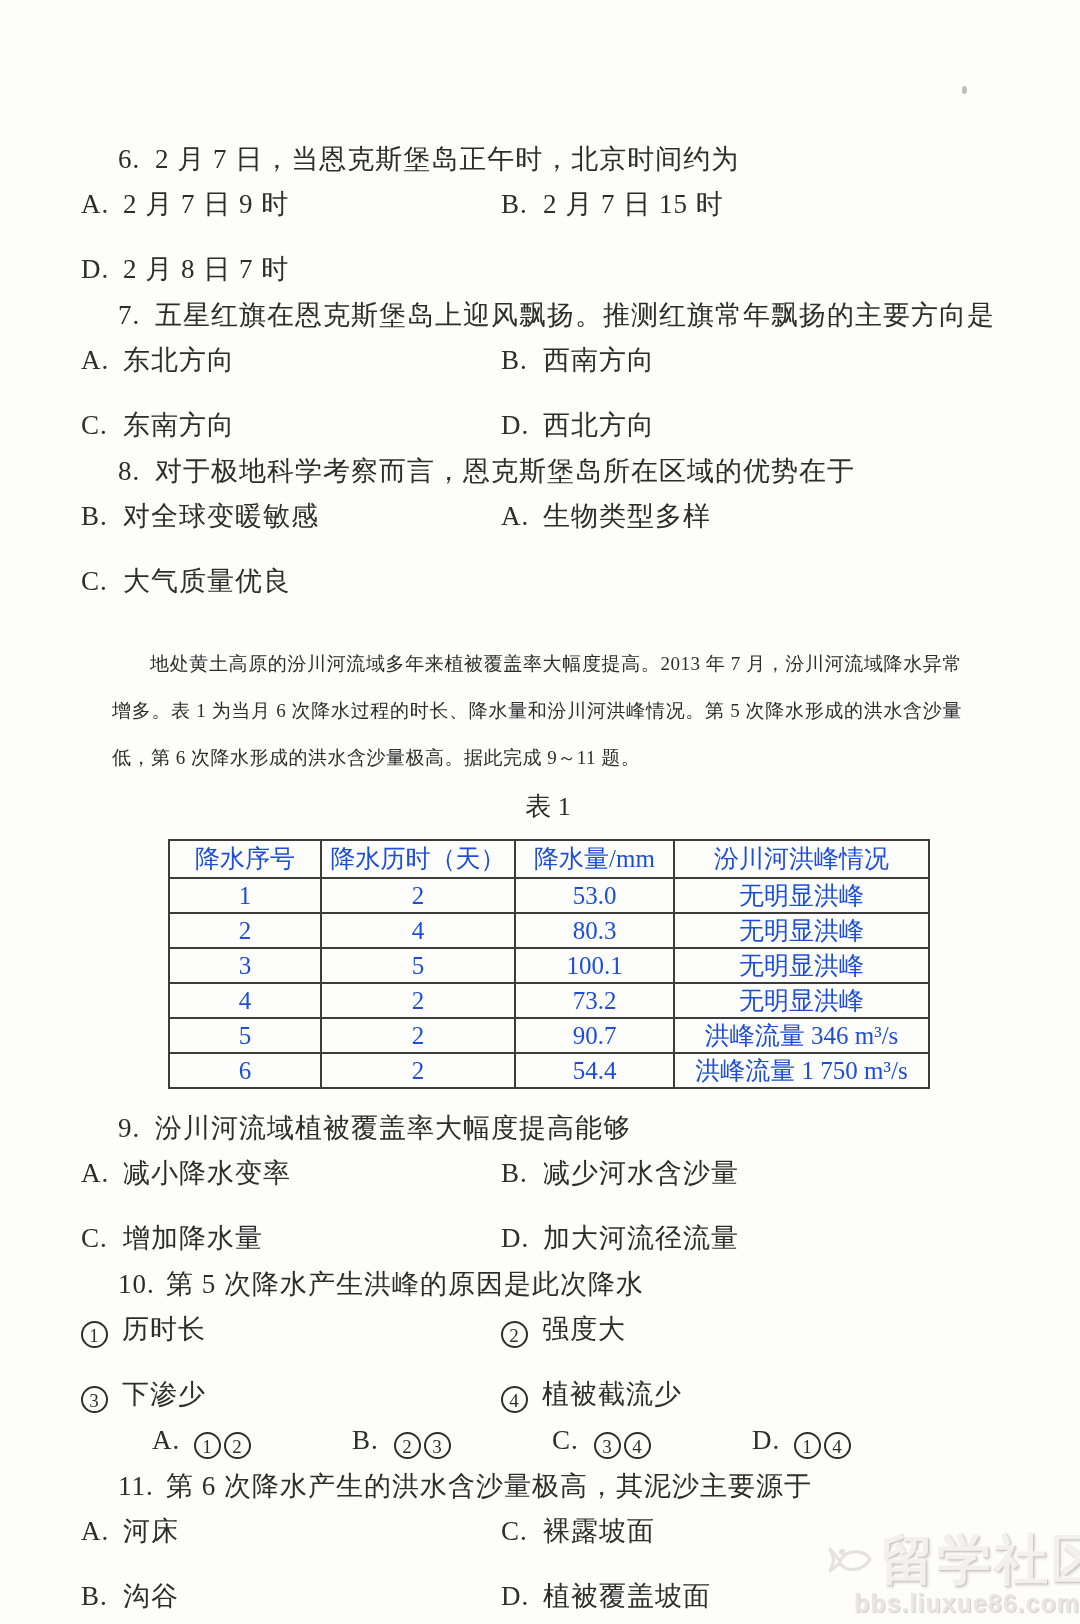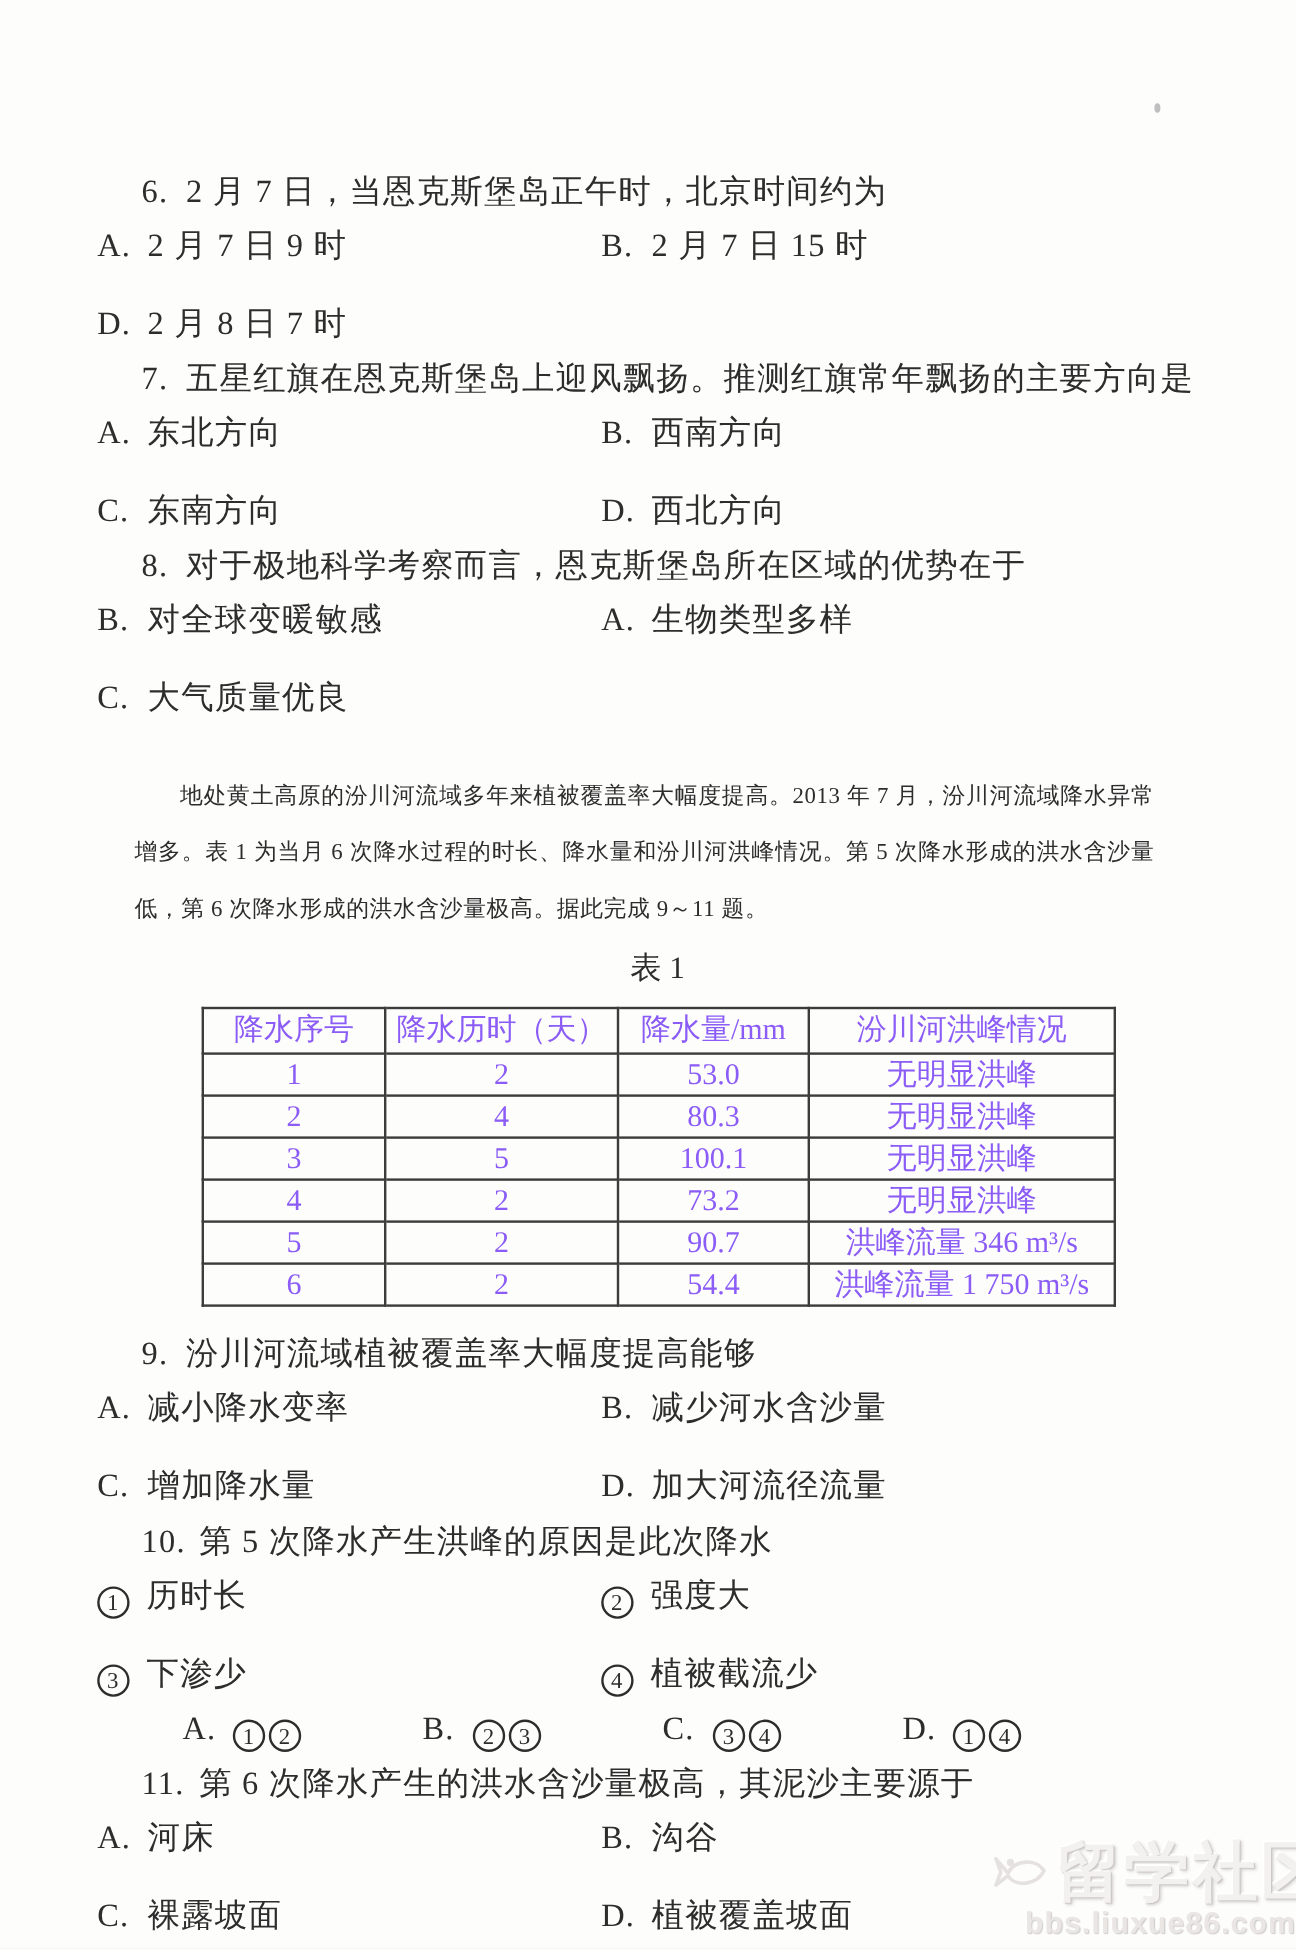--- a/index.html
+++ b/index.html
@@ -28,21 +28,21 @@
   .answers{display:grid;grid-template-columns:200px 200px 200px 1fr;padding-left:152px;height:46px;line-height:46px;font-size:27px;}
   .answers .opt{height:46px;line-height:46px;}
   .answers .circ + .circ{margin-left:3px;}
   
   .passage{
     margin:36px 118px 0 112px;font-size:19px;line-height:47px;
     text-align:justify;text-indent:2em;letter-spacing:0.5px;
   }
   
   .tbl-caption{margin-top:6px;margin-left:168px;width:760px;height:40px;line-height:40px;text-align:center;font-size:26px;}
-  table.data{margin-top:12px;margin-left:168px;width:760px;border-collapse:collapse;table-layout:fixed;font-size:25px;color:#8b5cf6;}
+  table.data{margin-top:12px;margin-left:168px;width:760px;border-collapse:collapse;table-layout:fixed;font-size:25px;color:#1d4ed8;}
   table.data th,table.data td{border:2px solid #3c3c3c;text-align:center;padding:0;font-weight:normal;}
   table.data th{height:36px;line-height:36px;}
   table.data td{height:33px;line-height:33px;}
   .q9{margin-top:16px;}
   
   .footer{margin-top:2px;height:34px;line-height:34px;text-align:center;padding-left:80px;font-size:25px;letter-spacing:1px;}
   .page-number{height:34px;line-height:34px;text-align:center;font-size:29px;font-weight:normal;letter-spacing:1px;}
   
   .scan-dot{position:absolute;left:962px;top:86px;width:5px;height:8px;background:#8d8d8d;border-radius:50%;opacity:.55;}
   
@@ -175,22 +175,22 @@
       <div class="opt"><span class="opt-label">B.</span><span class="circ">2</span><span class="circ">3</span></div>
       <div class="opt"><span class="opt-label">C.</span><span class="circ">3</span><span class="circ">4</span></div>
       <div class="opt"><span class="opt-label">D.</span><span class="circ">1</span><span class="circ">4</span></div>
     </div>
 
     <div class="q-head wide">
       <span class="q-num">11.</span><span class="q-text">第 6 次降水产生的洪水含沙量极高，其泥沙主要源于</span>
     </div>
     <div class="opts">
       <div class="opt"><span class="opt-label">A.</span><span>河床</span></div>
+      <div class="opt"><span class="opt-label">C.</span><span>裸露坡面</span></div>
       <div class="opt"><span class="opt-label">B.</span><span>沟谷</span></div>
-      <div class="opt"><span class="opt-label">C.</span><span>裸露坡面</span></div>
       <div class="opt"><span class="opt-label">D.</span><span>植被覆盖坡面</span></div>
     </div>
 
     <div class="footer">文科综合试题第 3 页（共 14 页）</div>
     <div class="page-number">−46−</div>
   </div>
 
   <div class="watermark">
     <div class="wm-row">
       <svg class="wm-fish" width="52" height="48" viewBox="0 0 52 48">

